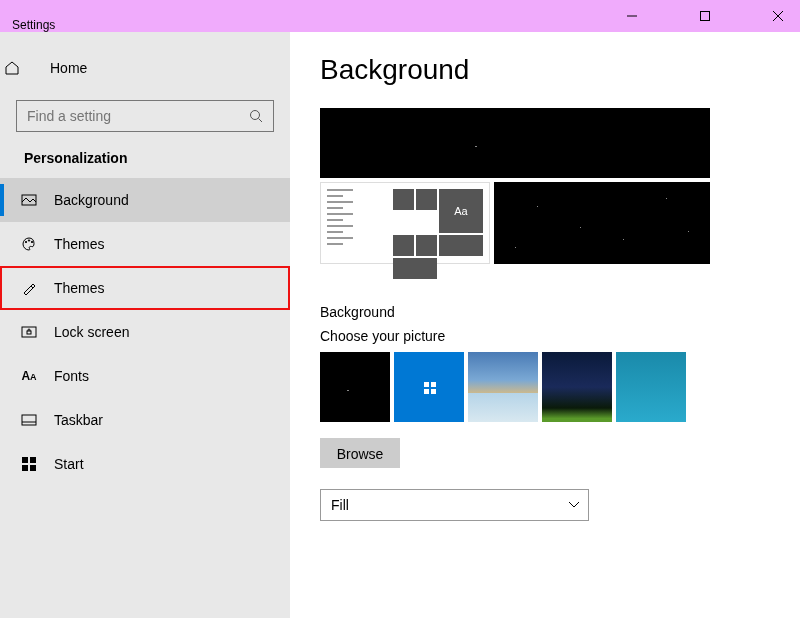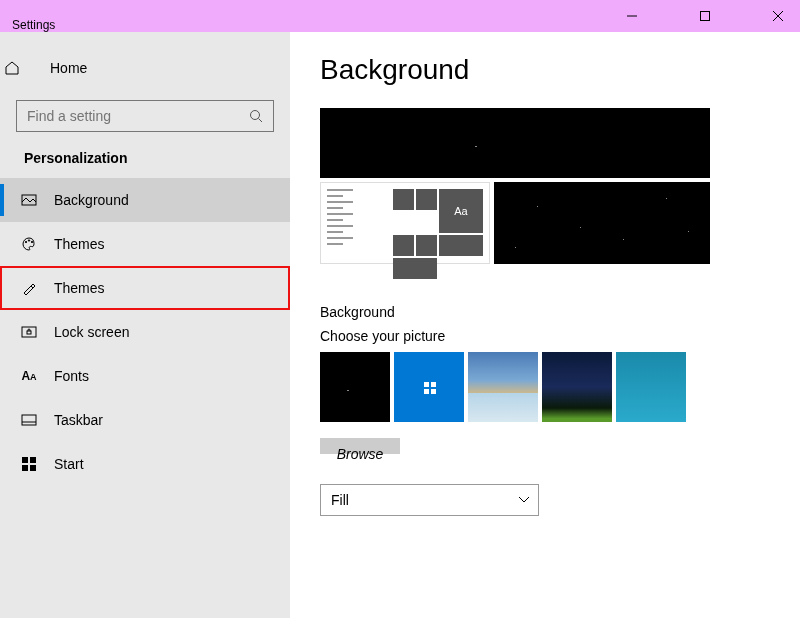--- a/index.html
+++ b/index.html
@@ -56,21 +56,21 @@
   .th1 { background:#000; }
   .th2 { background:#0078d4; position:relative; }
   .th2::after{content:"";position:absolute;left:30px;top:30px;width:12px;height:12px;background:
     linear-gradient(#fff,#fff) 0 0/5px 5px no-repeat,
     linear-gradient(#fff,#fff) 7px 0/5px 5px no-repeat,
     linear-gradient(#fff,#fff) 0 7px/5px 5px no-repeat,
     linear-gradient(#fff,#fff) 7px 7px/5px 5px no-repeat;}
   .th3 { background: linear-gradient(to bottom,#4a7bb5 0%,#7aa8d4 40%,#c8b890 58%,#b5d4e8 58%,#d8e8f0 100%); }
   .th4 { background: linear-gradient(to bottom,#0a1a3a 0%,#1a2a5a 50%,#0a1a0a 80%,#5a9a2a 95%); }
   .th5 { background: linear-gradient(to bottom,#1a8aaa,#2aaacc); }
-  .browse-btn { width:80px; height:16px; background:#ccc; border:none; font-size:14px; margin-bottom:30px; text-align:center; line-height:32px;font-style:italic; }
+  .browse-btn { width:80px; height:30px; background:#ccc; border:none; font-size:14px; margin-bottom:21px; text-align:center; line-height:32px; }
 </style>
 </head>
 <body>
 
 <div class="window">
   <div class="titlebar">
     <div class="title">Settings</div>
     <div class="spacer"></div>
     <div class="win-btn">
         <svg viewBox="0 0 10 10">
@@ -233,21 +233,21 @@
         <div class="thumb th1">
             <div class="stars" style="position:relative;width:100%;height:100%;"></div>
           </div>
         <div class="thumb th2"></div>
         <div class="thumb th3"></div>
         <div class="thumb th4"></div>
         <div class="thumb th5"></div>
       </div>
       <div class="browse-btn">Browse</div>
 
-      <div class="dropdown" style="width:219px;margin-bottom:10px;">
+      <div class="dropdown" style="width:269px;margin-bottom:10px;">
         <span>Fill</span>
         <span class="chev">
             <svg width="12" height="8" viewBox="0 0 12 8" fill="none" stroke="#000" stroke-width="1">
               <path d="M1 1 L6 6 L11 1"></path>
             </svg>
           </span>
       </div>
     </div>
   </div>
 </div>

